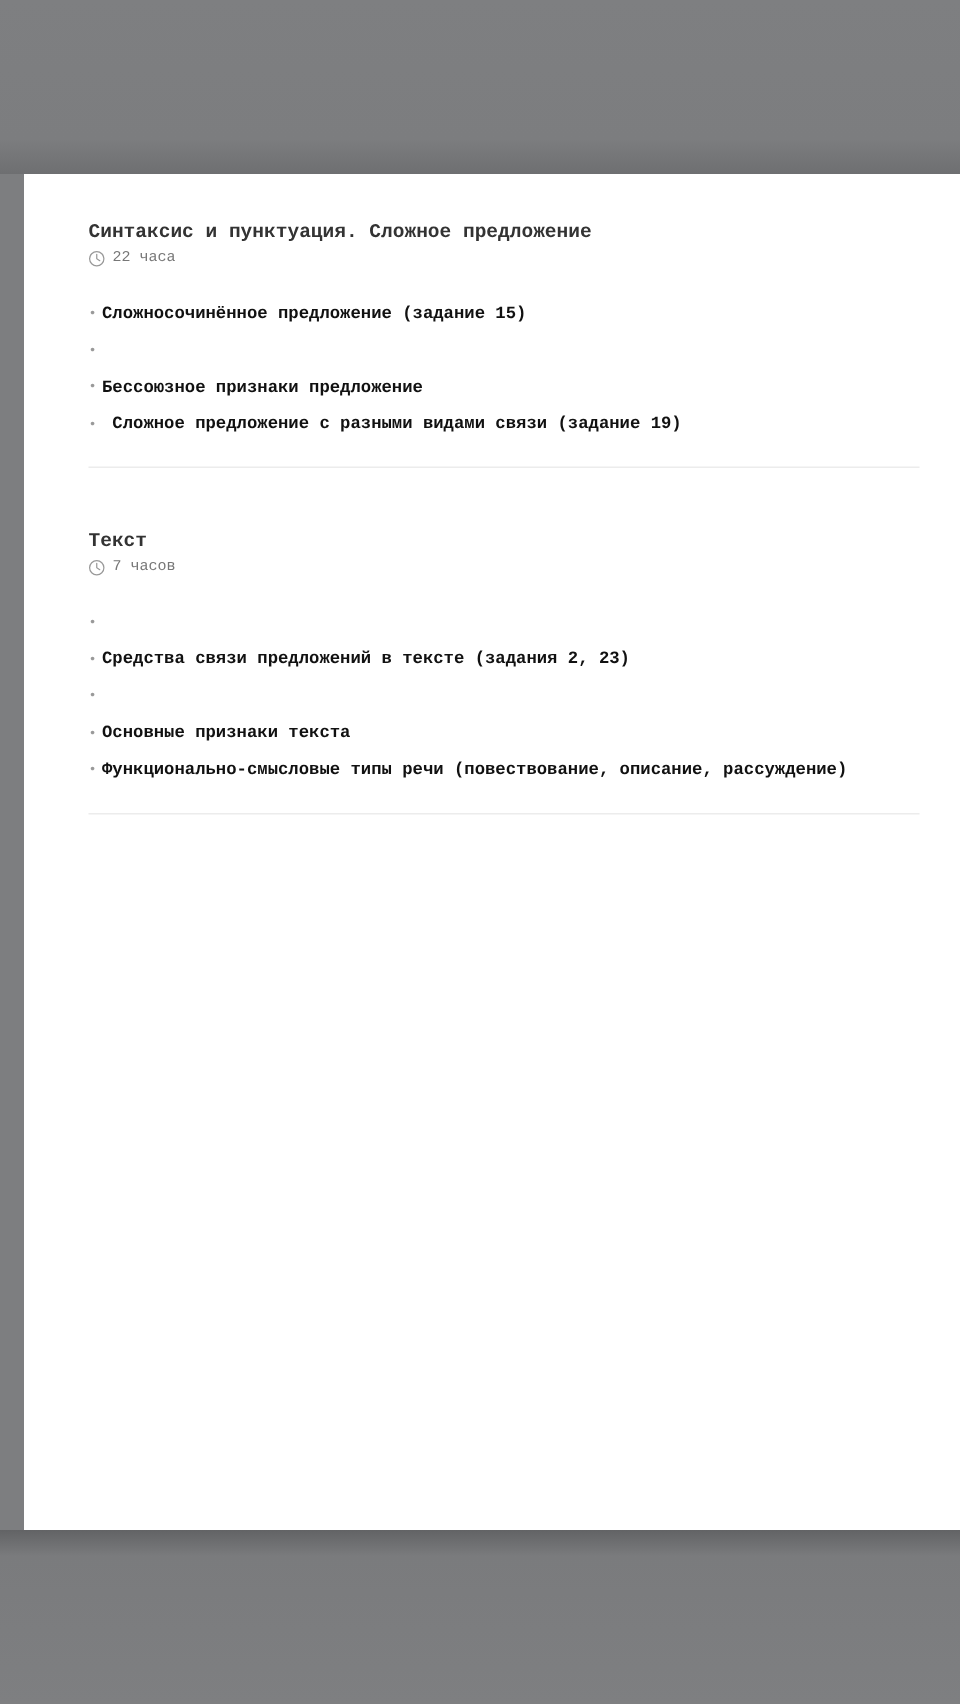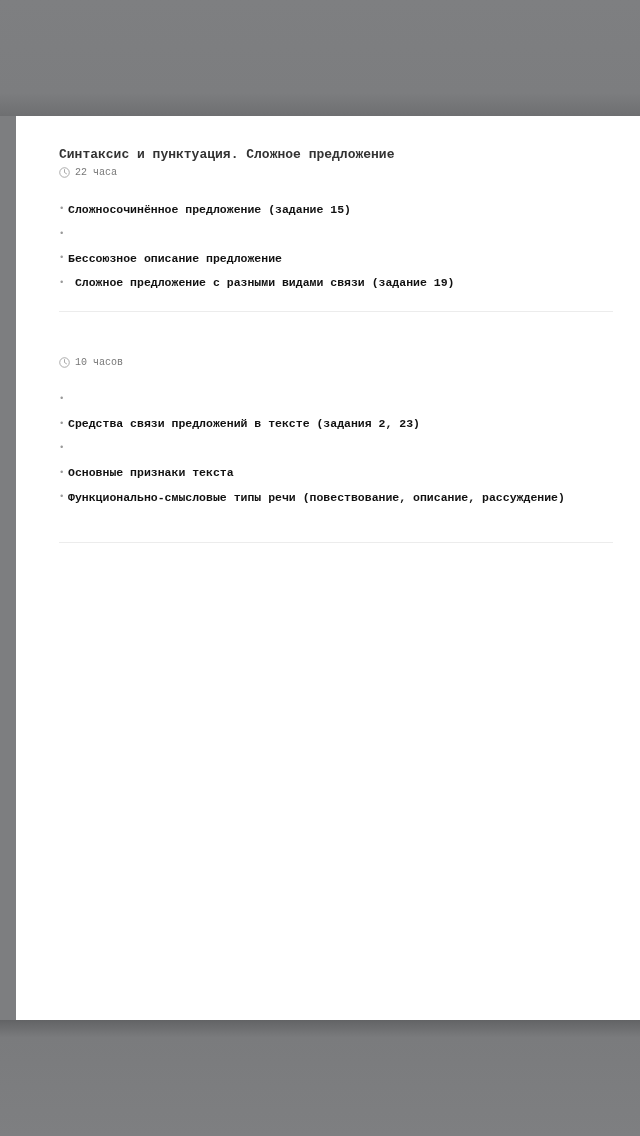--- a/index.html
+++ b/index.html
@@ -107,38 +107,39 @@
     <ul class="topic-list">
       <li class="topic-item">
         <span class="bullet">•</span>
         <span>Сложносочинённое предложение (задание 15)</span>
       </li>
       <li class="topic-item">
         <span class="bullet">•</span>
       </li>
       <li class="topic-item">
         <span class="bullet">•</span>
-        <span>Бессоюзное описание предложение</span>
+        <span>Бессоюзное признаки предложение</span>
       </li>
       <li class="topic-item">
         <span class="bullet">•</span>
         <span style="white-space: pre;"> Сложное предложение с разными видами связи (задание 19)</span>
       </li>
     </ul>
   </div>
 
   <div class="divider" style="top: 195px;"></div>
 
   <div class="section" style="top: 237px;">
+    <div class="section-title">Текст</div>
     <div class="hours-row">
       <svg class="clock-icon" viewBox="0 0 12 12">
         <circle cx="6" cy="6" r="5.2" fill="none" stroke="#999" stroke-width="0.9"></circle>
         <path d="M6 2.8 V6 L8.2 7.4" fill="none" stroke="#999" stroke-width="0.9" stroke-linecap="round"></path>
       </svg>
-      <span class="hours-text">10 часов</span>
+      <span class="hours-text">7 часов</span>
     </div>
     <ul class="topic-list">
       <li class="topic-item">
         <span class="bullet">•</span>
       </li>
       <li class="topic-item">
         <span class="bullet">•</span>
         <span>Средства связи предложений в тексте (задания 2, 23)</span>
       </li>
       <li class="topic-item">

